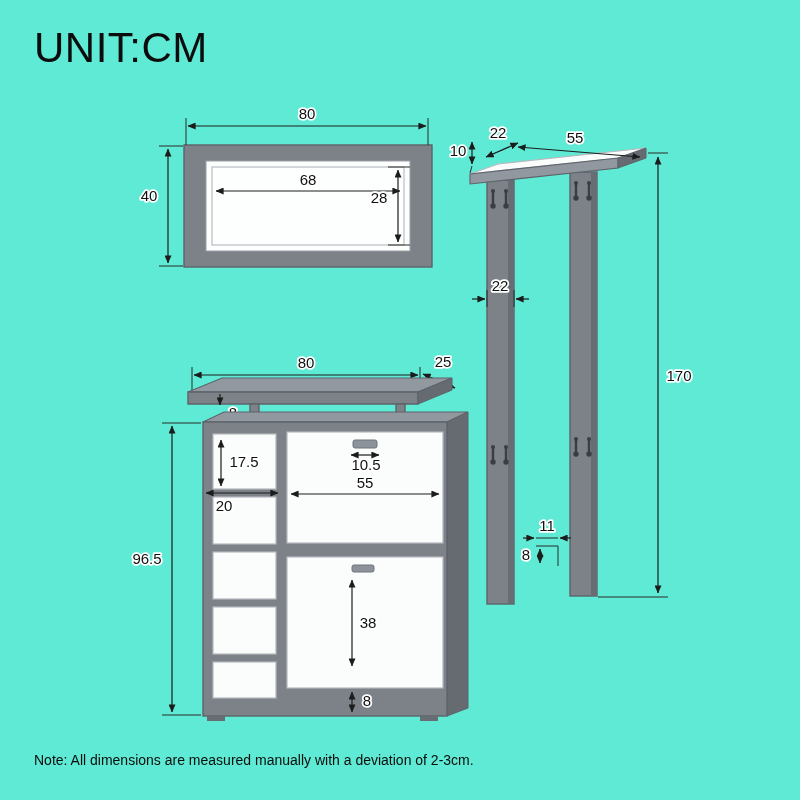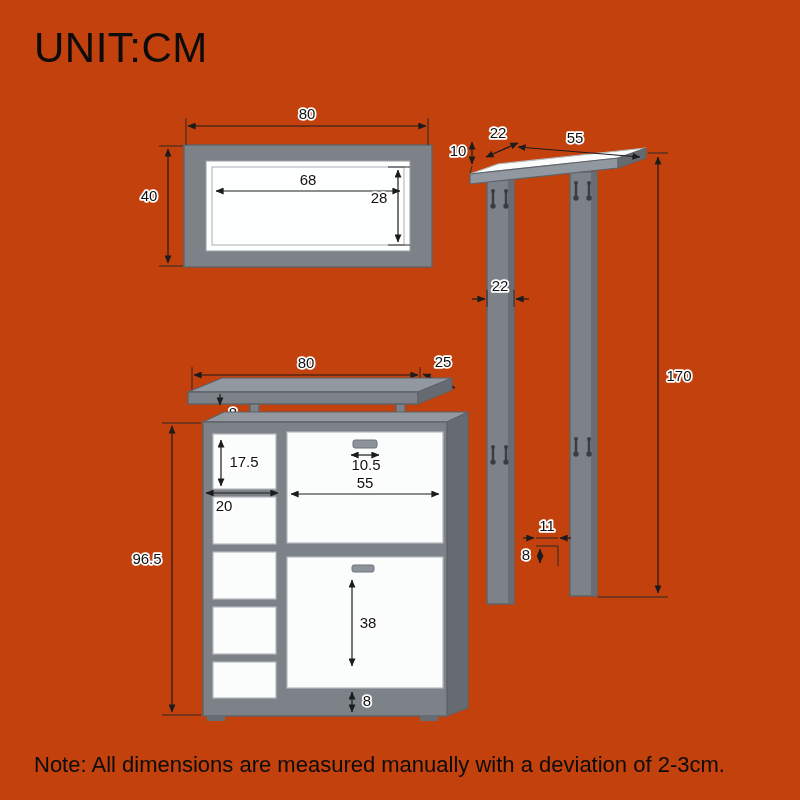--- a/index.html
+++ b/index.html
@@ -1,19 +1,19 @@
 <!DOCTYPE html>
 <html style="--frame-gray: #7d8289; --panel-gray: #787d84; --top-face: #9298a0; --edge-dark: #686d74; --side-dark: #666b72; --face-white: #fbfcfc; --glass-white: #fdfefe; --stroke-gray: #5e636a; --light-stroke: #b6babf; --hook-dark: #3a3e43; --dim-line: #1c1c1c;"><head>
 <meta charset="utf-8">
 <style>
   html,body{margin:0;padding:0;background:#fff;}
-  .page{position:relative;width:800px;height:800px;background:#c2410c;overflow:hidden;
+  .page{position:relative;width:800px;height:800px;background:#5eead4;overflow:hidden;
         font-family:"Liberation Sans",sans-serif;}
   .title{position:absolute;left:34px;top:24px;font-size:42px;color:#0c0c0c;letter-spacing:.5px;}
-  .note{position:absolute;left:34px;top:752px;font-size:22px;color:#0c0c0c;}
+  .note{position:absolute;left:34px;top:752px;font-size:14px;color:#0c0c0c;}
   svg{position:absolute;left:0;top:0;}
   .f-gray{fill:var(--frame-gray,#7d8289);stroke:var(--stroke-gray,#5e636a);stroke-width:1.4;}
   .f-top{fill:var(--top-face,#9298a0);stroke:var(--stroke-gray,#5e636a);stroke-width:1.1;}
   .f-edge{fill:var(--edge-dark,#686d74);stroke:none;}
   .f-side{fill:var(--side-dark,#666b72);stroke:var(--stroke-gray,#5e636a);stroke-width:1;}
   .f-white{fill:var(--face-white,#fbfcfc);stroke:var(--light-stroke,#b6babf);stroke-width:1.2;}
   .f-glass{fill:var(--glass-white,#fdfefe);stroke:#9aa0a6;stroke-width:1;}
   .bevel{fill:none;stroke:#aab0b6;stroke-width:1;}
   .handle{fill:#8d939a;stroke:#6f747a;stroke-width:1;}
   .hook{stroke:var(--hook-dark,#3a3e43);stroke-width:2.4;stroke-linecap:round;}

